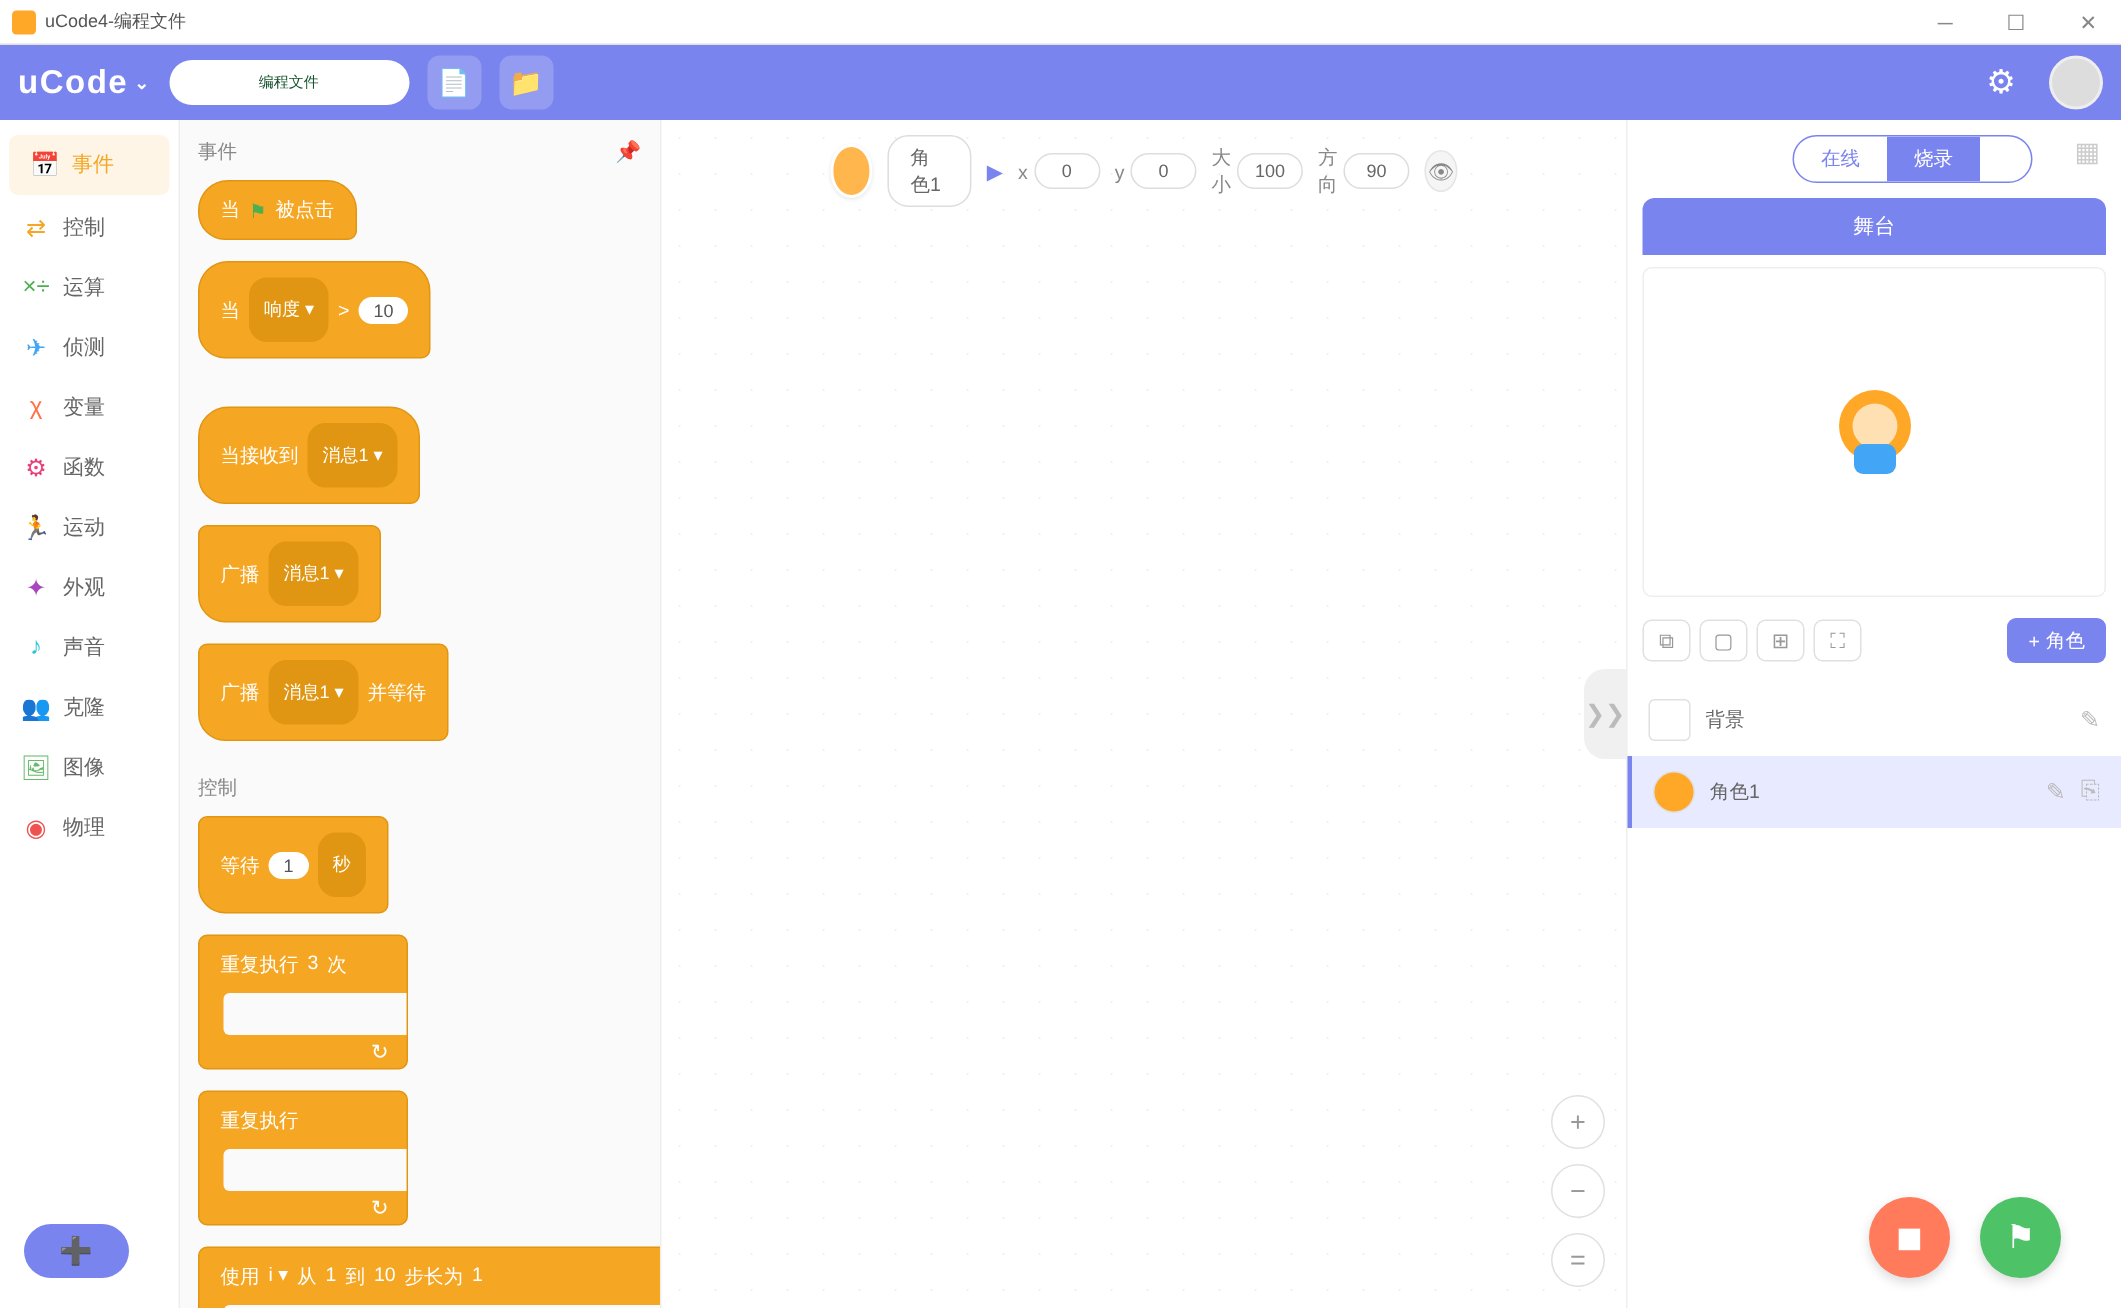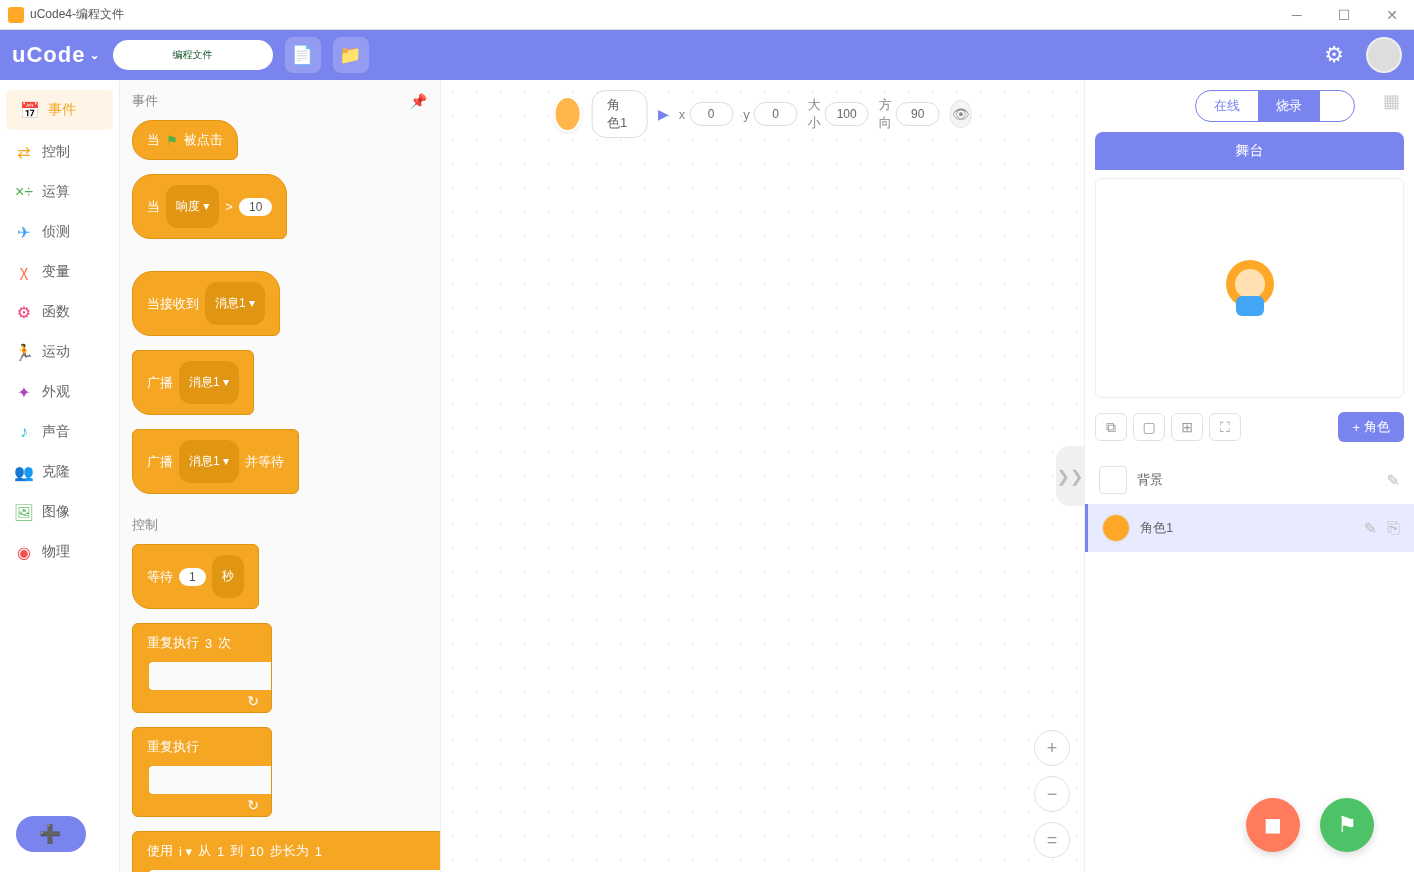--- a/index.html
+++ b/index.html
@@ -23,21 +23,21 @@
 .sb-ico{width:20px;height:20px;display:flex;align-items:center;justify-content:center;font-size:16px}
 .sb-add{position:absolute;bottom:20px;left:16px;width:70px;height:36px;background:#7a84ee;border-radius:18px;color:#fff;display:flex;align-items:center;justify-content:center;font-size:18px}
 .palette{width:320px;background:#fafafa;padding:12px;overflow-y:auto;position:relative}
 .pal-hdr{display:flex;justify-content:space-between;align-items:center;color:#888;font-size:13px;margin-bottom:10px}
 .pin{color:#bbb;font-size:14px}
 .blk{background:#f5a623;color:#fff;padding:10px 14px;border-radius:6px 6px 6px 18px;margin-bottom:14px;font-size:13px;display:inline-flex;align-items:center;gap:6px;position:relative;border:1px solid #e09612}
 .blk.hat{border-radius:20px 20px 6px 18px}
 .blk .pill{background:#fff;color:#555;padding:2px 10px;border-radius:12px;font-size:12px}
 .blk .dd{background:#e09612;padding:13px 10px;border-radius:12px;font-size:12px}
 .blk-c{background:#f5a623;border:1px solid #e09612;border-radius:6px;margin-bottom:14px;color:#fff;font-size:13px}
-.blk-c .top{padding:10px 14px;display:flex;align-items:center;gap:6px}
+.blk-c .top{padding:10px 14px;display:flex;gap:6px}
 .blk-c .mid{background:#fafafa;height:28px;margin-left:16px;border-radius:4px 0 0 4px}
 .blk-c .bot{height:22px;display:flex;align-items:center;justify-content:flex-end;padding-right:12px}
 .blk-c .arrow{color:#fff;font-size:14px}
 .sec-title{color:#888;font-size:13px;margin:8px 0 10px}
 .canvas{flex:1;background:#fff;position:relative;border-left:1px solid #eee}
 .canvas-bg{position:absolute;inset:0;background-image:radial-gradient(circle,#f0f0f0 1px,transparent 1px);background-size:24px 24px}
 .stage-bar{position:absolute;top:10px;left:50%;transform:translateX(-50%);display:flex;align-items:center;gap:10px;z-index:2}
 .sprite-ico{width:36px;height:36px;background:#ffb74d;border-radius:50%;border:2px solid #fff;box-shadow:0 1px 3px rgba(0,0,0,.1)}
 .sprite-name{background:#fff;border:1px solid #ddd;padding:5px 14px;border-radius:14px;font-size:13px;color:#666}
 .play-ico{color:#7a84ee;font-size:14px}

